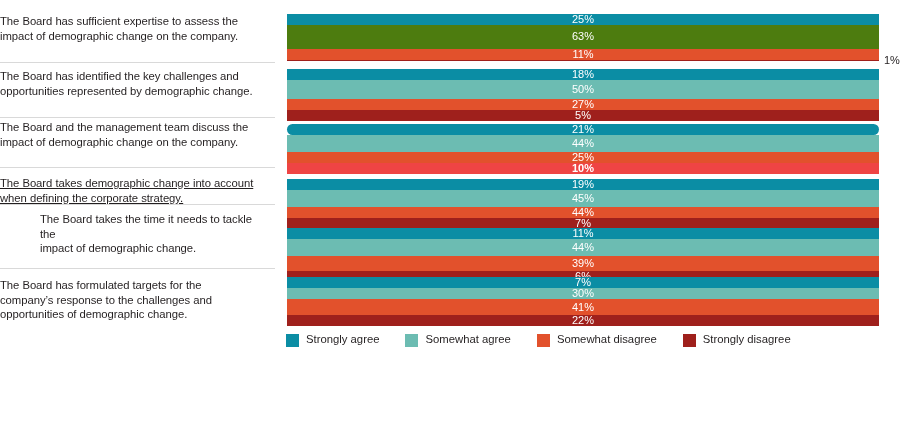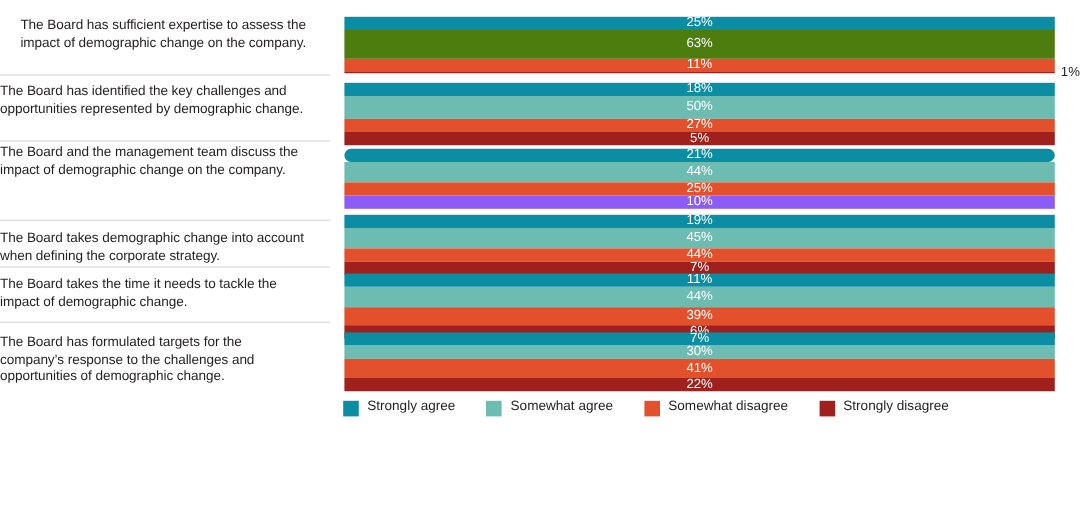--- a/index.html
+++ b/index.html
@@ -120,36 +120,36 @@
     white-space: nowrap;
     line-height: 1;
   }
 </style>
 </head>
 <body>
 
 <div id="chart-root">
 
   <div class="labels-col">
-      <div class="label-row" style="top: 14px; padding-left: 17px;">
+      <div class="label-row" style="top: 14px;">
         <div class="label-text"><span>The Board has sufficient expertise to assess the</span><br><span>impact of demographic change on the company.</span></div>
       </div>
       <div class="label-row" style="top: 69px;">
         <div class="rule" style="top: -7px;"></div>
         <div class="label-text"><span>The Board has identified the key challenges and</span><br><span>opportunities represented by demographic change.</span></div>
       </div>
       <div class="label-row" style="top: 120px;">
         <div class="rule" style="top: -3px;"></div>
         <div class="label-text"><span>The Board and the management team discuss the</span><br><span>impact of demographic change on the company.</span></div>
       </div>
-      <div class="label-row" style="top: 192px;">
+      <div class="label-row" style="top: 176px; text-decoration: underline;">
         <div class="rule" style="top: -9px;"></div>
         <div class="label-text"><span>The Board takes demographic change into account</span><br><span>when defining the corporate strategy.</span></div>
       </div>
-      <div class="label-row" style="top: 230px;">
+      <div class="label-row" style="top: 212px; padding-left: 40px;">
         <div class="rule" style="top: -8px;"></div>
         <div class="label-text"><span>The Board takes the time it needs to tackle the</span><br><span>impact of demographic change.</span></div>
       </div>
       <div class="label-row" style="top: 278px;">
         <div class="rule" style="top: -10px;"></div>
         <div class="label-text"><span>The Board has formulated targets for the</span><br><span>company’s response to the challenges and</span><br><span>opportunities of demographic change.</span></div>
       </div>
     </div>
 
   <div class="bars-col">
@@ -184,21 +184,21 @@
       <div class="bar-row" style="top: 124px; left: 287px; width: 592px; height: 38px;">
         <div class="seg" style="flex: 0 0 21%; background: rgb(11, 141, 164); border-radius: 12px;">
           <span class="seg-label">21%</span>
         </div>
         <div class="seg" style="flex: 0 0 44%; background: rgb(108, 188, 178);">
           <span class="seg-label">44%</span>
         </div>
         <div class="seg" style="flex: 0 0 25%; background: rgb(226, 81, 44);">
           <span class="seg-label">25%</span>
         </div>
-        <div class="seg" style="flex: 0 0 10%; background: #8b5cf6;">
+        <div class="seg" style="flex: 0 0 10%; background: #ef4444; font-weight: bold;">
           <span class="seg-label">10%</span>
         </div>
       </div>
       <div class="bar-row" style="top: 179px; left: 287px; width: 592px; height: 38px;">
         <div class="seg" style="flex: 0 0 19%; background: rgb(11, 141, 164);">
           <span class="seg-label">19%</span>
         </div>
         <div class="seg" style="flex: 0 0 45%; background: rgb(108, 188, 178);">
           <span class="seg-label">45%</span>
         </div>

